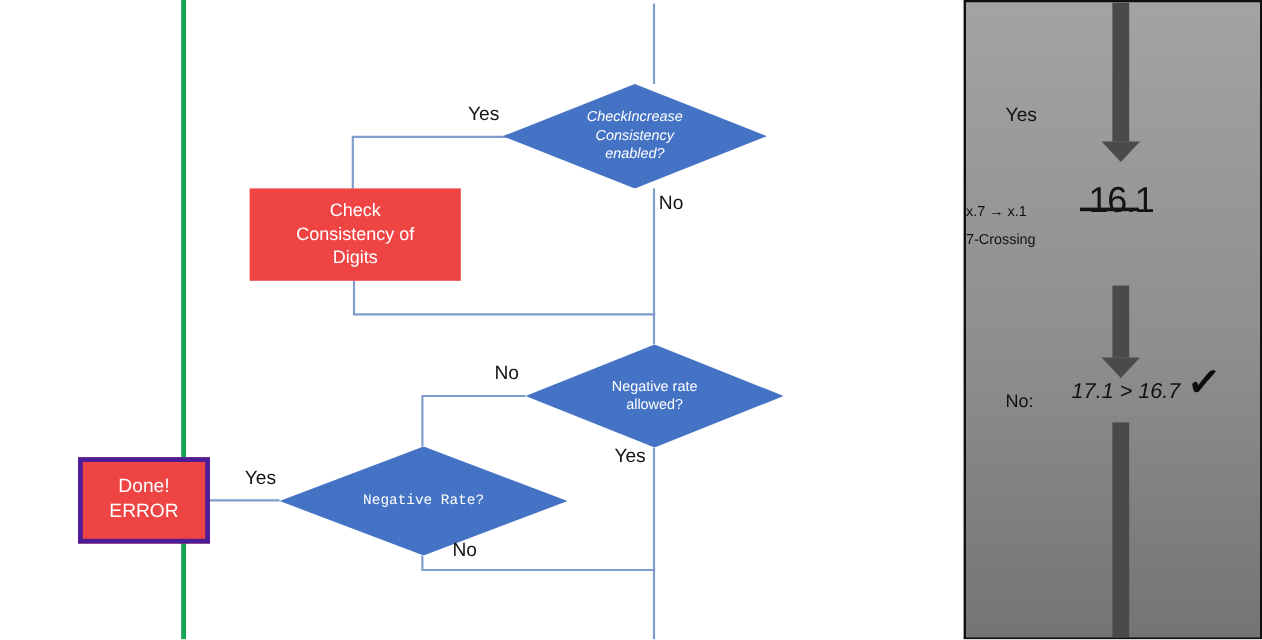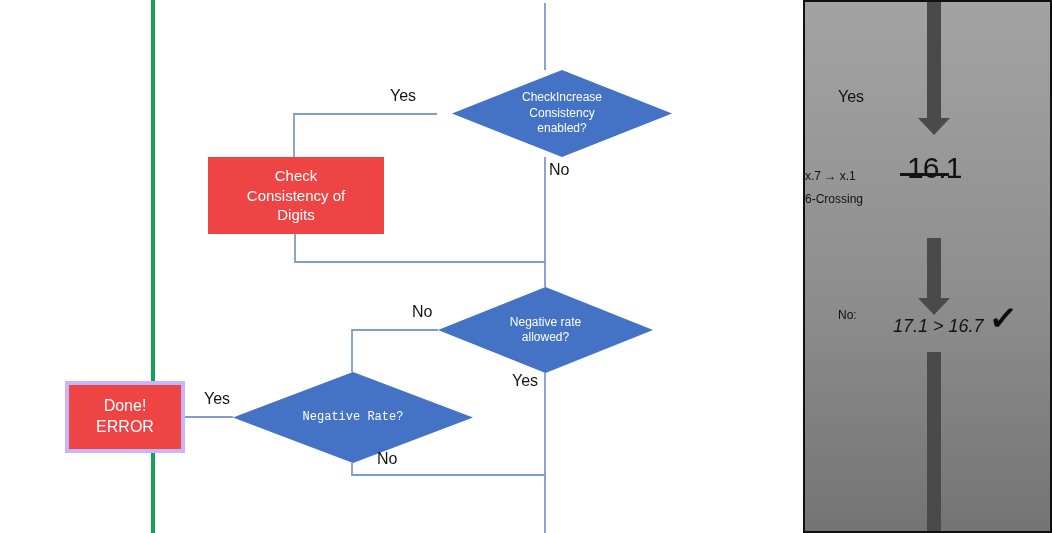--- a/index.html
+++ b/index.html
@@ -37,21 +37,21 @@
   .shaft { position:absolute; left:122px; width:14px; background:#4a4a4a; }
   .head {
     position:absolute; left:113px; width:0; height:0;
     border-left:16px solid transparent; border-right:16px solid transparent;
     border-top:17px solid #4a4a4a;
   }
   .panel-yes { position:absolute; left:33px; top:86px; font-size:16px; }
   .note { position:absolute; left:0; top:163px; width:88px; text-align:left; font-size:12px; line-height:23px; }
   .bignum { position:absolute; left:102px; top:147px; font-size:30px; line-height:38px; font-weight:400; letter-spacing:-1px; color:#121212; }
   .strike { position:absolute; left:95px; top:171px; width:49px; height:3px; background:#141414; }
-  .result-prefix { position:absolute; left:33px; top:306px; font-size:12px; }
+  .result-prefix { position:absolute; left:33px; top:324px; font-size:15px; }
   .result-comp { position:absolute; left:88px; top:314px; font-size:18px;font-style:italic; }
   .check { position:absolute; left:184px; top:296px; font-size:34px; font-weight:700; color:#0d0d0d; transform:rotate(4deg); }
 </style>
 </head>
 <body>
 
 <div class="stage">
 
   <svg class="connectors" viewBox="0 0 1052 533" fill="none" stroke="#7f9cce" stroke-width="1.8">
     <polyline points="545,3 545,70"></polyline>
@@ -59,57 +59,57 @@
     <polyline points="295,234 295,262 546,262"></polyline>
     <polyline points="545,157 545,287"></polyline>
     <polyline points="438,330 352,330 352,372"></polyline>
     <polyline points="545,373 545,533"></polyline>
     <polyline points="233,417 175,417"></polyline>
     <polyline points="352,463 352,475 546,475"></polyline>
   </svg>
 
   <div class="green-line"></div>
 
-  <div class="diamond" style="left:452px; top:70px; width:220px; height:87px;">
+  <div class="diamond" style="left:419px; top:70px; width:220px; height:87px;font-style:italic;">
     <span class="d-text" style="width:105px;">CheckIncrease Consistency enabled?</span>
   </div>
 
   <div class="process" style="left:208px; top:157px; width:176px; height:77px; font-size:15px;">
     <span class="p-text" style="width:125px;">Check Consistency of Digits</span>
   </div>
 
   <div class="diamond" style="left:438px; top:287px; width:215px; height:86px;">
     <span class="d-text" style="width:95px;">Negative rate allowed?</span>
   </div>
 
   <div class="diamond" style="left:233px; top:372px; width:240px; height:91px;">
     <span class="d-text" style="width:160px;font-family:Liberation Mono, monospace;">Negative Rate?</span>
   </div>
 
-  <div class="process" style="left:65px; top:381px; width:120px; height:72px; font-size:16px; border:4px solid #c4b5fd;">
+  <div class="process" style="left:65px; top:381px; width:110px; height:72px; font-size:16px; border:4px solid #4c1d95;">
     <span class="p-text" style="width:70px;">Done! ERROR</span>
   </div>
 
   <span class="edge-label" style="left:390px; top:87px;">Yes</span>
   <span class="edge-label" style="left:549px; top:161px;">No</span>
   <span class="edge-label" style="left:412px; top:303px;">No</span>
   <span class="edge-label" style="left:512px; top:372px;">Yes</span>
   <span class="edge-label" style="left:204px; top:390px;">Yes</span>
   <span class="edge-label" style="left:377px; top:450px;">No</span>
 
   <div class="panel">
 
     <div class="shaft" style="top:0; height:116px;"></div>
     <div class="head" style="top:116px;"></div>
 
     <span class="panel-yes">Yes</span>
 
     <div class="note">
       <div>x.7 → x.1</div>
-      <div>6-Crossing</div>
+      <div>7-Crossing</div>
     </div>
 
     <div class="bignum">
       <div>16.1</div>
     </div>
     <div class="strike"></div>
 
     <div class="shaft" style="top:236px; height:60px;"></div>
     <div class="head" style="top:296px;"></div>
 

